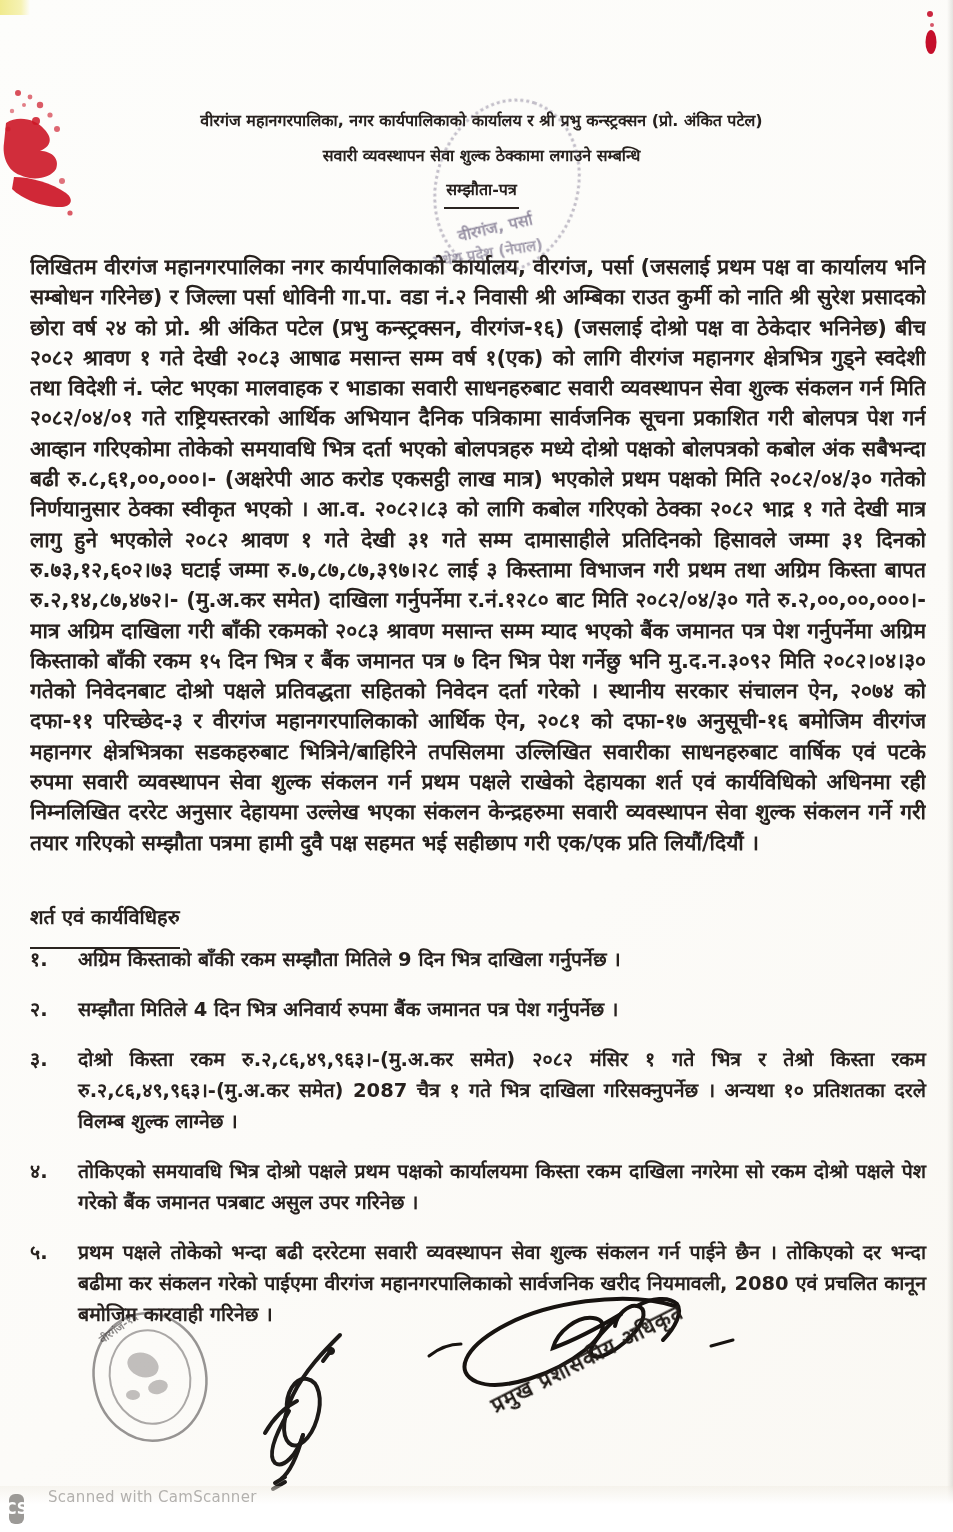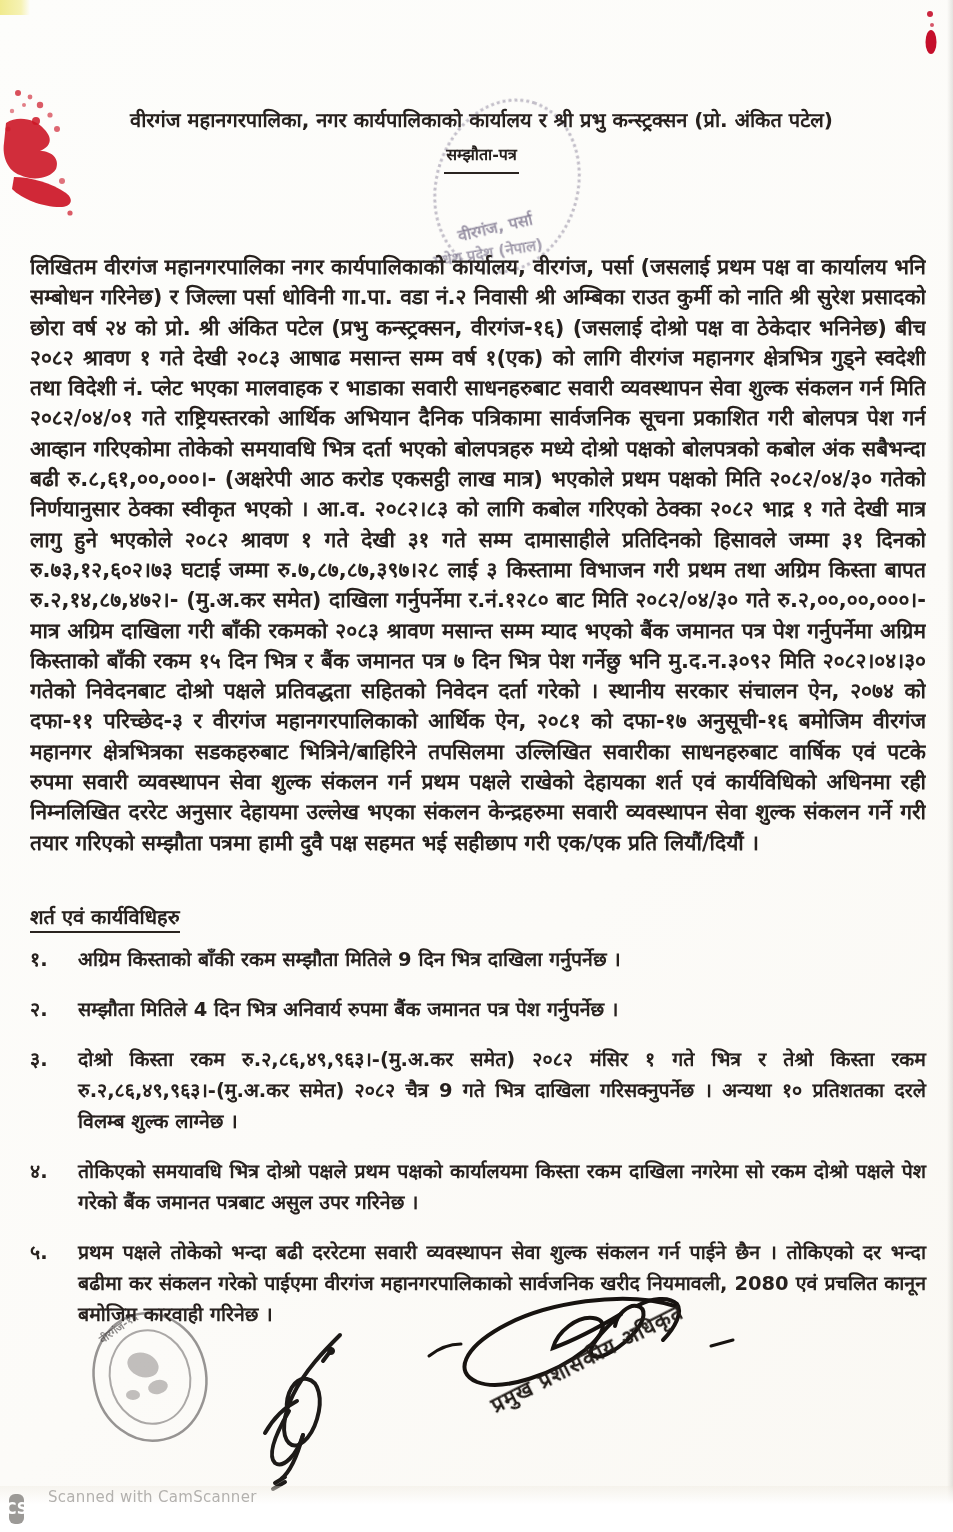--- a/index.html
+++ b/index.html
@@ -17,21 +17,21 @@
     background:linear-gradient(90deg,#f0ea8e,#f6f2b4 70%, rgba(246,242,180,0));
   }
   .edge-shade {
     position:absolute; right:0; top:0; bottom:0; width:6px;
     background:linear-gradient(90deg, rgba(0,0,0,0), rgba(120,115,105,0.18));
   }
   .header {
     position:absolute; top:103px; left:55px; right:45px;
     text-align:center; font-weight:bold;
   }
-  .header .h-line { font-size:20px; line-height:35px; }
+  .header .h-line { font-size:16px; line-height:35px; }
   .doc-title {
     display:inline-block; font-size:16px; line-height:34px; font-weight:bold;
     border-bottom:2px solid #2a2420; padding:0 2px;
   }
   .faint-stamp {
     position:absolute; left:425px; top:92px; width:180px; height:200px;
     pointer-events:none;
   }
   .faint-stamp .ring {
     position:absolute; left:10px; top:5px; width:138px; height:172px;
@@ -51,21 +51,21 @@
   }
   .body-paragraph {
     position:absolute; top:252px; left:30px; width:896px; height:642px;
     margin:0; text-align:justify;
     font-size:21px; line-height:30.3px; font-weight:600;
     overflow:hidden;
   }
   .terms-heading {
     position:absolute; top:903px; left:30px;
     font-size:20px; font-weight:bold;
-    border-bottom:2px solid #2a2420; padding-bottom:1px;
+    border-bottom:2px solid #2a2420; padding-bottom:17px;
   }
   .terms-list {
     position:absolute; top:944px; left:30px; width:896px;
     list-style:none; margin:0; padding:0;
   }
   .term-item {
     display:flex; margin-bottom:19px;
     font-size:19.5px; line-height:31px; font-weight:600;
   }
   .term-item .num { flex:0 0 48px; }
@@ -121,20 +121,21 @@
   </svg>
 
   <svg style="left:918px;top:8px;" width="26" height="55" viewBox="0 0 26 55">
     <circle cx="12" cy="6" r="3" fill="#c50f2b" opacity="0.9"></circle>
     <circle cx="14" cy="17" r="2" fill="#c50f2b" opacity="0.7"></circle>
     <ellipse cx="13" cy="34" rx="5.5" ry="12" fill="#c50f2b"></ellipse>
   </svg>
 
   <div class="header">
     <div class="h-line">वीरगंज महानगरपालिका, नगर कार्यपालिकाको कार्यालय र श्री प्रभु कन्स्ट्रक्सन (प्रो. अंकित पटेल)</div>
+    <div class="h-line">सवारी व्यवस्थापन सेवा शुल्क ठेक्कामा लगाउने सम्बन्धि</div>
     <div><span class="doc-title">सम्झौता-पत्र</span></div>
   </div>
 
   <div class="faint-stamp">
     <div class="ring"></div>
     <div class="st1">वीरगंज, पर्सा</div>
     <div class="st2">मधेश प्रदेश (नेपाल)</div>
   </div>
 
   <p class="body-paragraph">लिखितम वीरगंज महानगरपालिका नगर कार्यपालिकाको कार्यालय, वीरगंज, पर्सा (जसलाई प्रथम पक्ष वा कार्यालय भनि सम्बोधन गरिनेछ) र जिल्ला पर्सा धोविनी गा.पा. वडा नं.२ निवासी श्री अम्बिका राउत कुर्मी को नाति श्री सुरेश प्रसादको छोरा वर्ष २४ को प्रो. श्री अंकित पटेल (प्रभु कन्स्ट्रक्सन, वीरगंज-१६) (जसलाई दोश्रो पक्ष वा ठेकेदार भनिनेछ) बीच २०८२ श्रावण १ गते देखी २०८३ आषाढ मसान्त सम्म वर्ष १(एक) को लागि वीरगंज महानगर क्षेत्रभित्र गुड्ने स्वदेशी तथा विदेशी नं. प्लेट भएका मालवाहक र भाडाका सवारी साधनहरुबाट सवारी व्यवस्थापन सेवा शुल्क संकलन गर्न मिति २०८२/०४/०१ गते राष्ट्रियस्तरको आर्थिक अभियान दैनिक पत्रिकामा सार्वजनिक सूचना प्रकाशित गरी बोलपत्र पेश गर्न आव्हान गरिएकोमा तोकेको समयावधि भित्र दर्ता भएको बोलपत्रहरु मध्ये दोश्रो पक्षको बोलपत्रको कबोल अंक सबैभन्दा बढी रु.८,६१,००,०००।- (अक्षरेपी आठ करोड एकसट्ठी लाख मात्र) भएकोले प्रथम पक्षको मिति २०८२/०४/३० गतेको निर्णयानुसार ठेक्का स्वीकृत भएको । आ.व. २०८२।८३ को लागि कबोल गरिएको ठेक्का २०८२ भाद्र १ गते देखी मात्र लागु हुने भएकोले २०८२ श्रावण १ गते देखी ३१ गते सम्म दामासाहीले प्रतिदिनको हिसावले जम्मा ३१ दिनको रु.७३,१२,६०२।७३ घटाई जम्मा रु.७,८७,८७,३९७।२८ लाई ३ किस्तामा विभाजन गरी प्रथम तथा अग्रिम किस्ता बापत रु.२,१४,८७,४७२।- (मु.अ.कर समेत) दाखिला गर्नुपर्नेमा र.नं.१२८० बाट मिति २०८२/०४/३० गते रु.२,००,००,०००।- मात्र अग्रिम दाखिला गरी बाँकी रकमको २०८३ श्रावण मसान्त सम्म म्याद भएको बैंक जमानत पत्र पेश गर्नुपर्नेमा अग्रिम किस्ताको बाँकी रकम १५ दिन भित्र र बैंक जमानत पत्र ७ दिन भित्र पेश गर्नेछु भनि मु.द.न.३०९२ मिति २०८२।०४।३० गतेको निवेदनबाट दोश्रो पक्षले प्रतिवद्धता सहितको निवेदन दर्ता गरेको । स्थानीय सरकार संचालन ऐन, २०७४ को दफा-११ परिच्छेद-३ र वीरगंज महानगरपालिकाको आर्थिक ऐन, २०८१ को दफा-१७ अनुसूची-१६ बमोजिम वीरगंज महानगर क्षेत्रभित्रका सडकहरुबाट भित्रिने/बाहिरिने तपसिलमा उल्लिखित सवारीका साधनहरुबाट वार्षिक एवं पटके रुपमा सवारी व्यवस्थापन सेवा शुल्क संकलन गर्न प्रथम पक्षले राखेको देहायका शर्त एवं कार्यविधिको अधिनमा रही निम्नलिखित दररेट अनुसार देहायमा उल्लेख भएका संकलन केन्द्रहरुमा सवारी व्यवस्थापन सेवा शुल्क संकलन गर्ने गरी तयार गरिएको सम्झौता पत्रमा हामी दुवै पक्ष सहमत भई सहीछाप गरी एक/एक प्रति लियौं/दियौं ।</p>
@@ -145,21 +146,21 @@
     <li class="term-item">
       <span class="num">१.</span>
       <span class="txt">अग्रिम किस्ताको बाँकी रकम सम्झौता मितिले 9 दिन भित्र दाखिला गर्नुपर्नेछ ।</span>
     </li>
     <li class="term-item">
       <span class="num">२.</span>
       <span class="txt">सम्झौता मितिले 4 दिन भित्र अनिवार्य रुपमा बैंक जमानत पत्र पेश गर्नुपर्नेछ ।</span>
     </li>
     <li class="term-item">
       <span class="num">३.</span>
-      <span class="txt">दोश्रो किस्ता रकम रु.२,८६,४९,९६३।-(मु.अ.कर समेत) २०८२ मंसिर १ गते भित्र र तेश्रो किस्ता रकम रु.२,८६,४९,९६३।-(मु.अ.कर समेत) २०८२ चैत्र 9 गते भित्र दाखिला गरिसक्नुपर्नेछ । अन्यथा १० प्रतिशतका दरले विलम्ब शुल्क लाग्नेछ ।</span>
+      <span class="txt">दोश्रो किस्ता रकम रु.२,८६,४९,९६३।-(मु.अ.कर समेत) २०८२ मंसिर १ गते भित्र र तेश्रो किस्ता रकम रु.२,८६,४९,९६३।-(मु.अ.कर समेत) 2087 चैत्र १ गते भित्र दाखिला गरिसक्नुपर्नेछ । अन्यथा १० प्रतिशतका दरले विलम्ब शुल्क लाग्नेछ ।</span>
     </li>
     <li class="term-item">
       <span class="num">४.</span>
       <span class="txt">तोकिएको समयावधि भित्र दोश्रो पक्षले प्रथम पक्षको कार्यालयमा किस्ता रकम दाखिला नगरेमा सो रकम दोश्रो पक्षले पेश गरेको बैंक जमानत पत्रबाट असुल उपर गरिनेछ ।</span>
     </li>
     <li class="term-item">
       <span class="num">५.</span>
       <span class="txt">प्रथम पक्षले तोकेको भन्दा बढी दररेटमा सवारी व्यवस्थापन सेवा शुल्क संकलन गर्न पाईने छैन । तोकिएको दर भन्दा बढीमा कर संकलन गरेको पाईएमा वीरगंज महानगरपालिकाको सार्वजनिक खरीद नियमावली, 2080 एवं प्रचलित कानून बमोजिम कारवाही गरिनेछ ।</span>
     </li>
   </ol>

